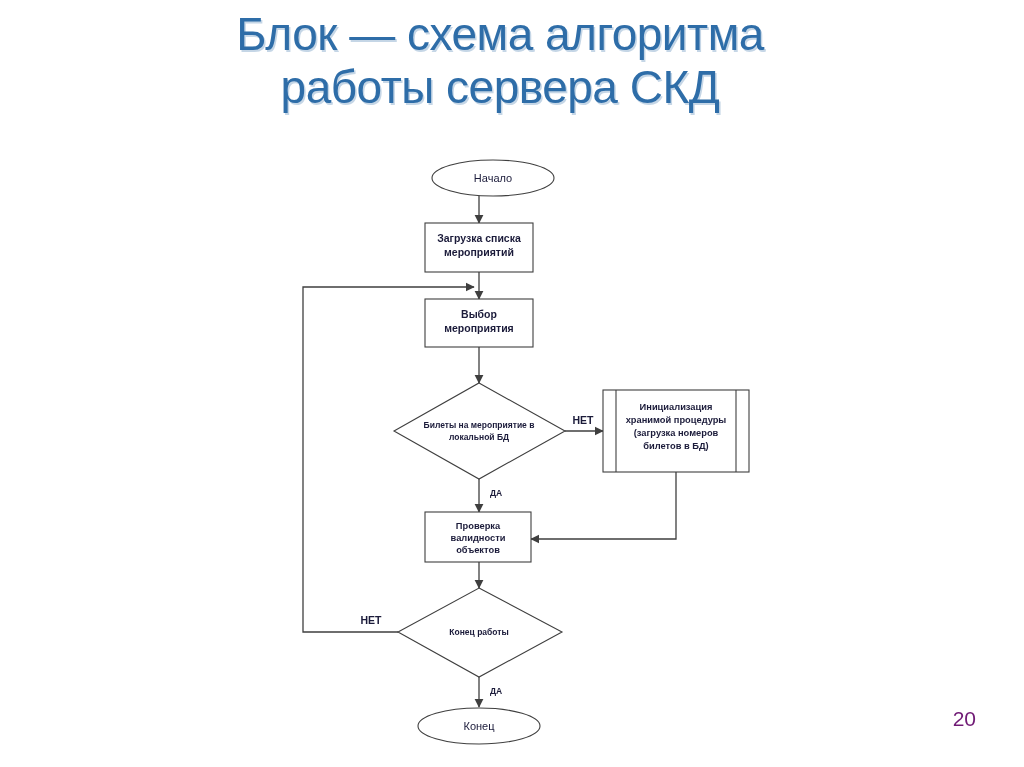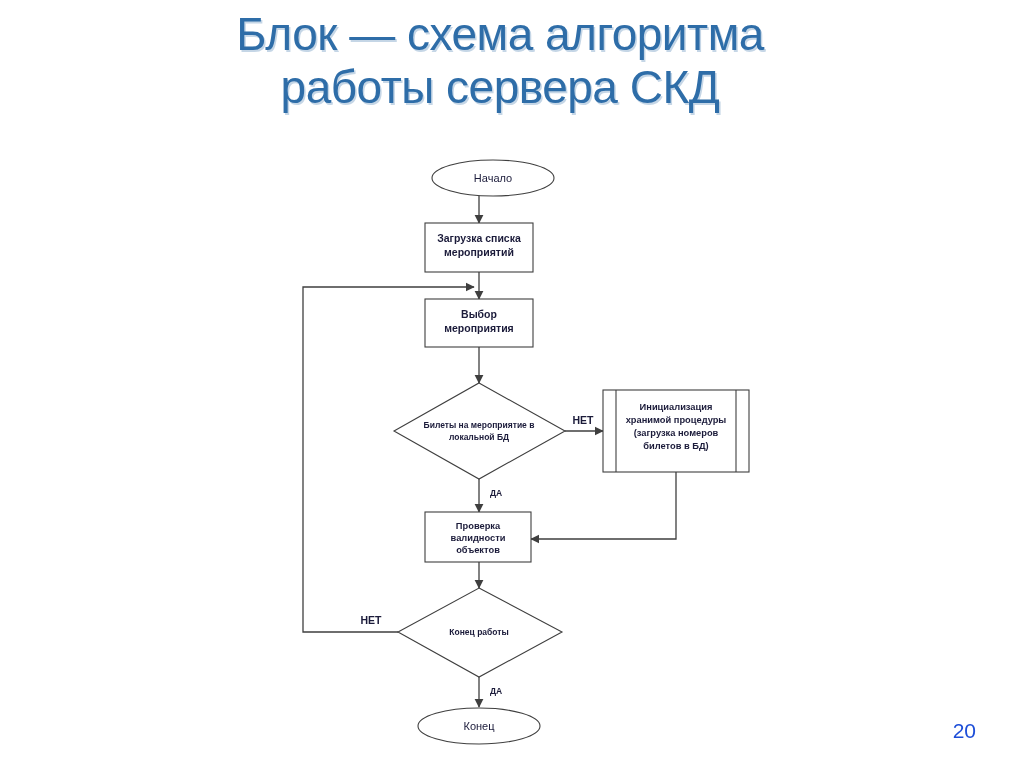--- a/index.html
+++ b/index.html
@@ -82,23 +82,23 @@
   .conn {
     stroke: #3f3f3f;
     stroke-width: 1.3;
     fill: none;
   }
 
   
   #page-number {
     position: absolute;
     right: 48px;
-    bottom: 24px;
+    bottom: 36px;
     font-size: 21px;
-    color: #1d4ed8;
+    color: #701a75;
     font-family: "Liberation Sans", sans-serif;
   }
 </style>
 </head>
 <body>
 
 <div id="slide-title">Блок — схема алгоритма
 работы сервера СКД</div>
 
 <svg id="flowchart" viewBox="0 0 1024 767">

